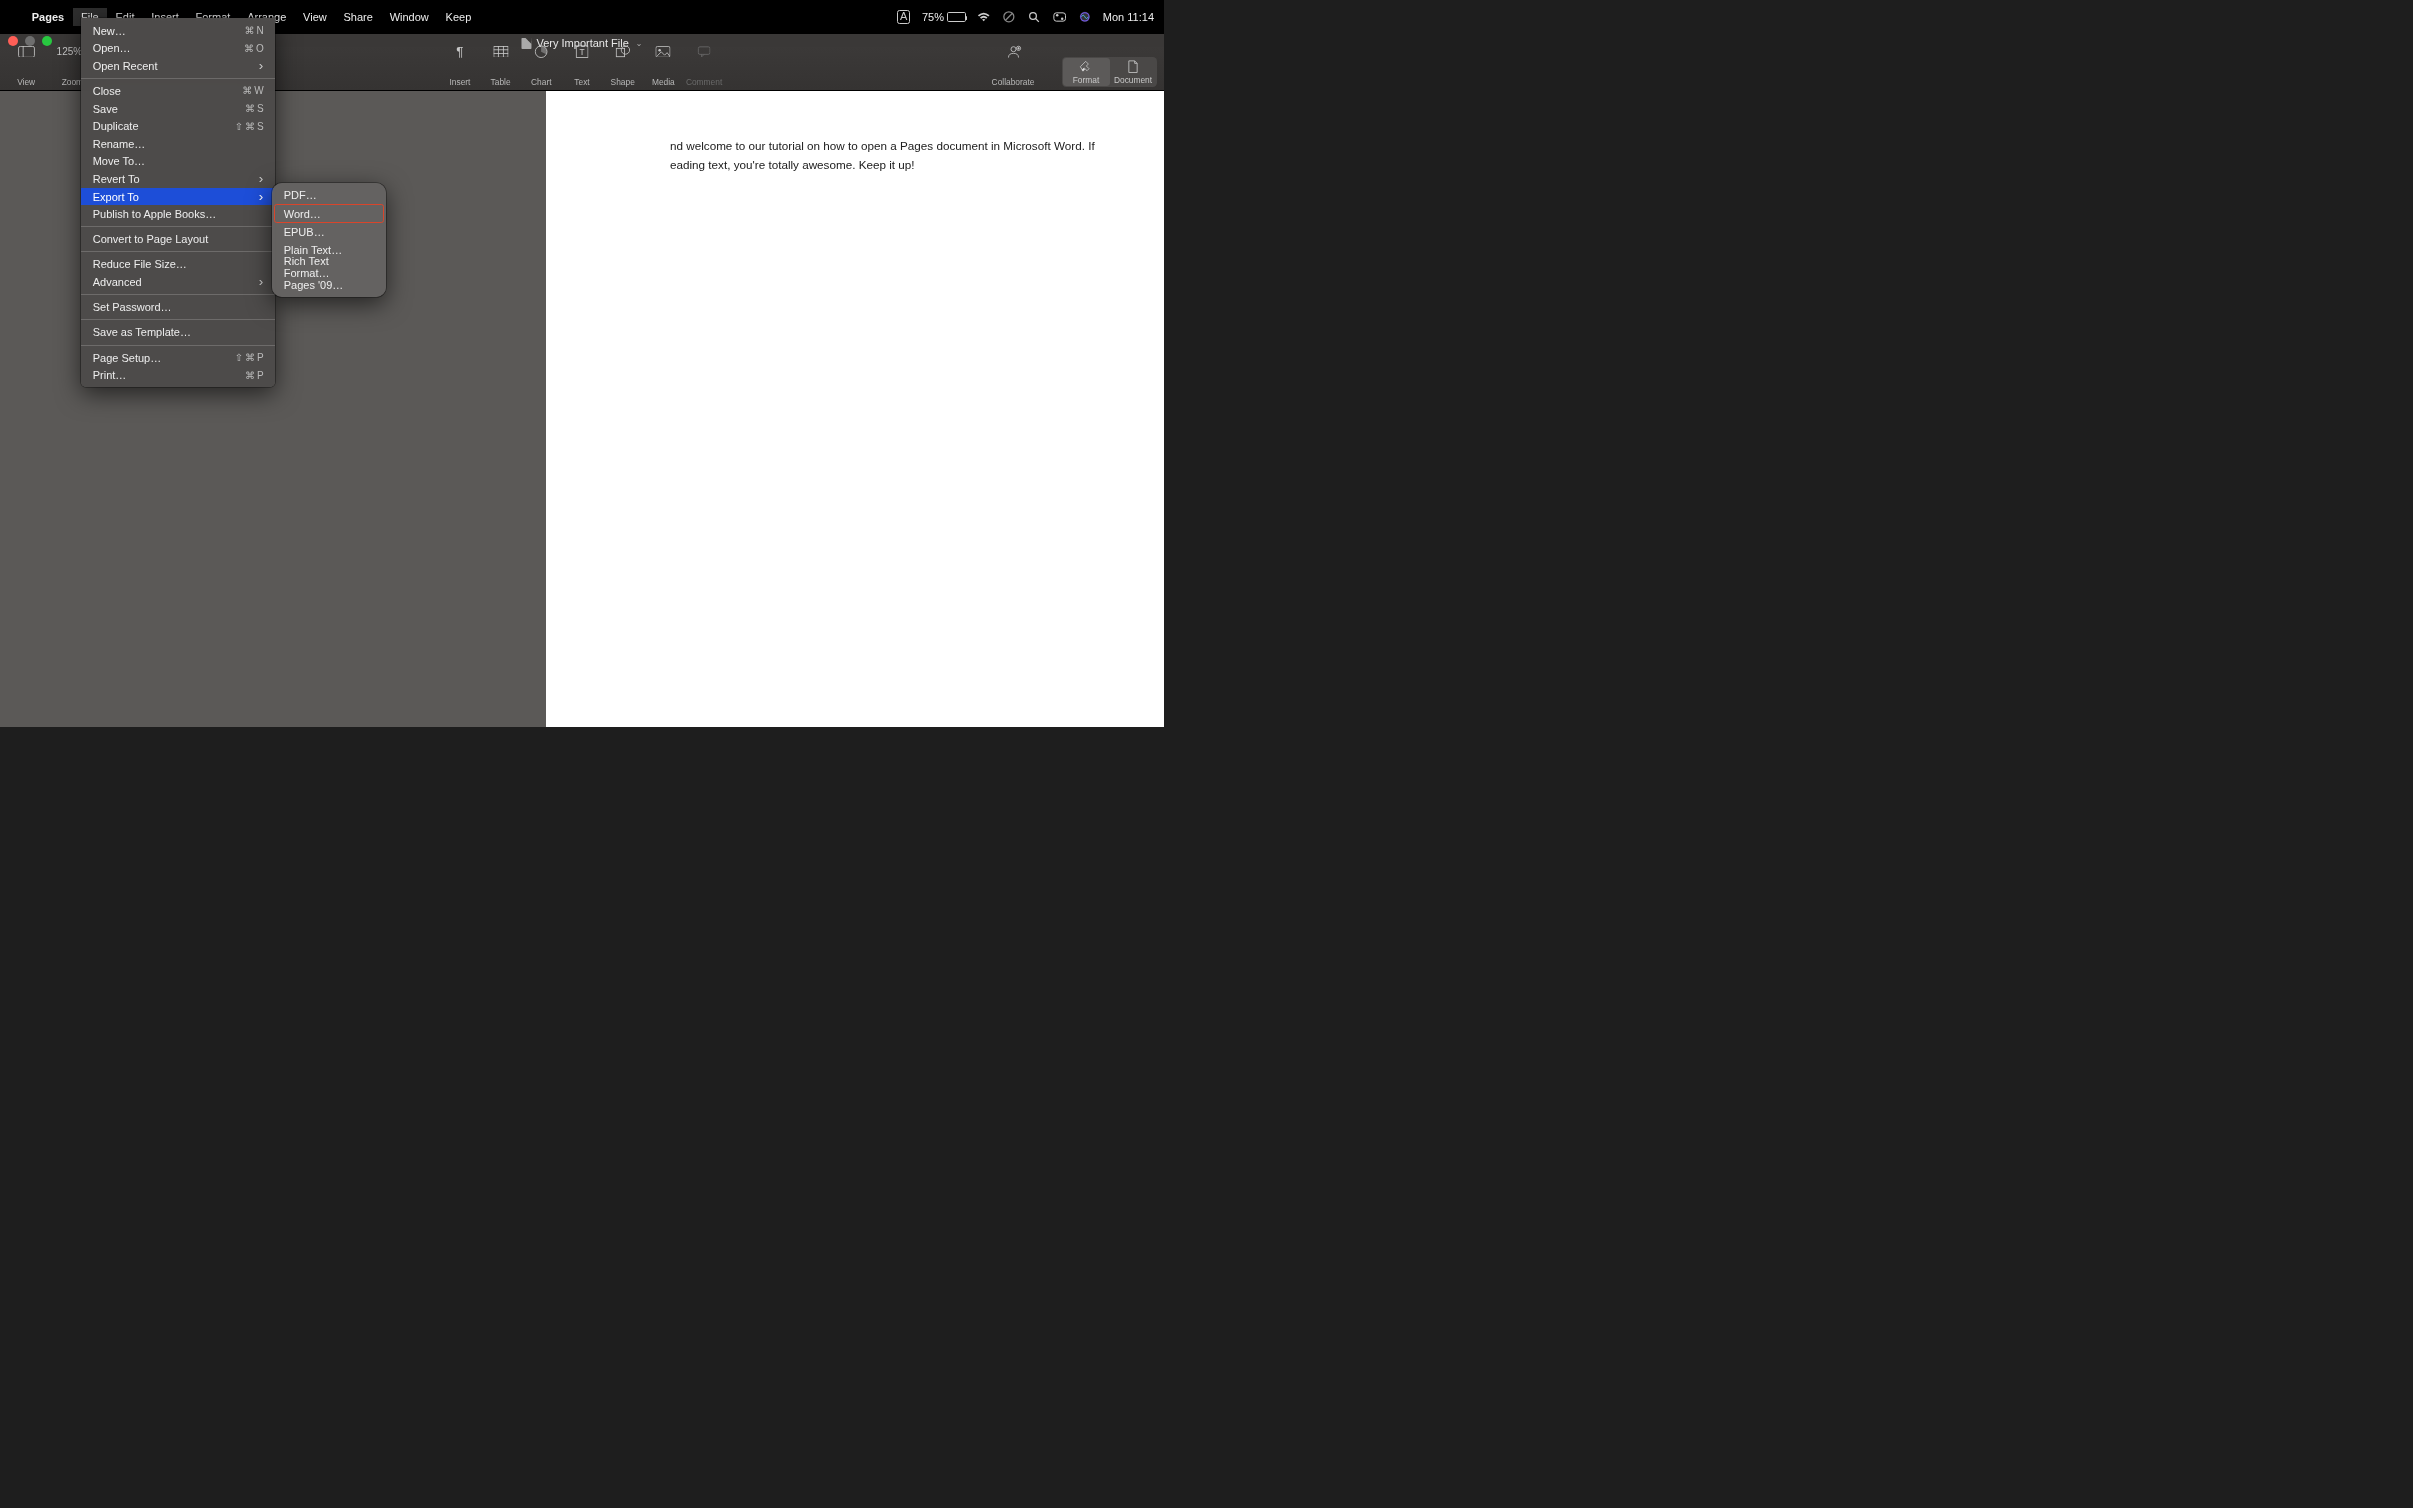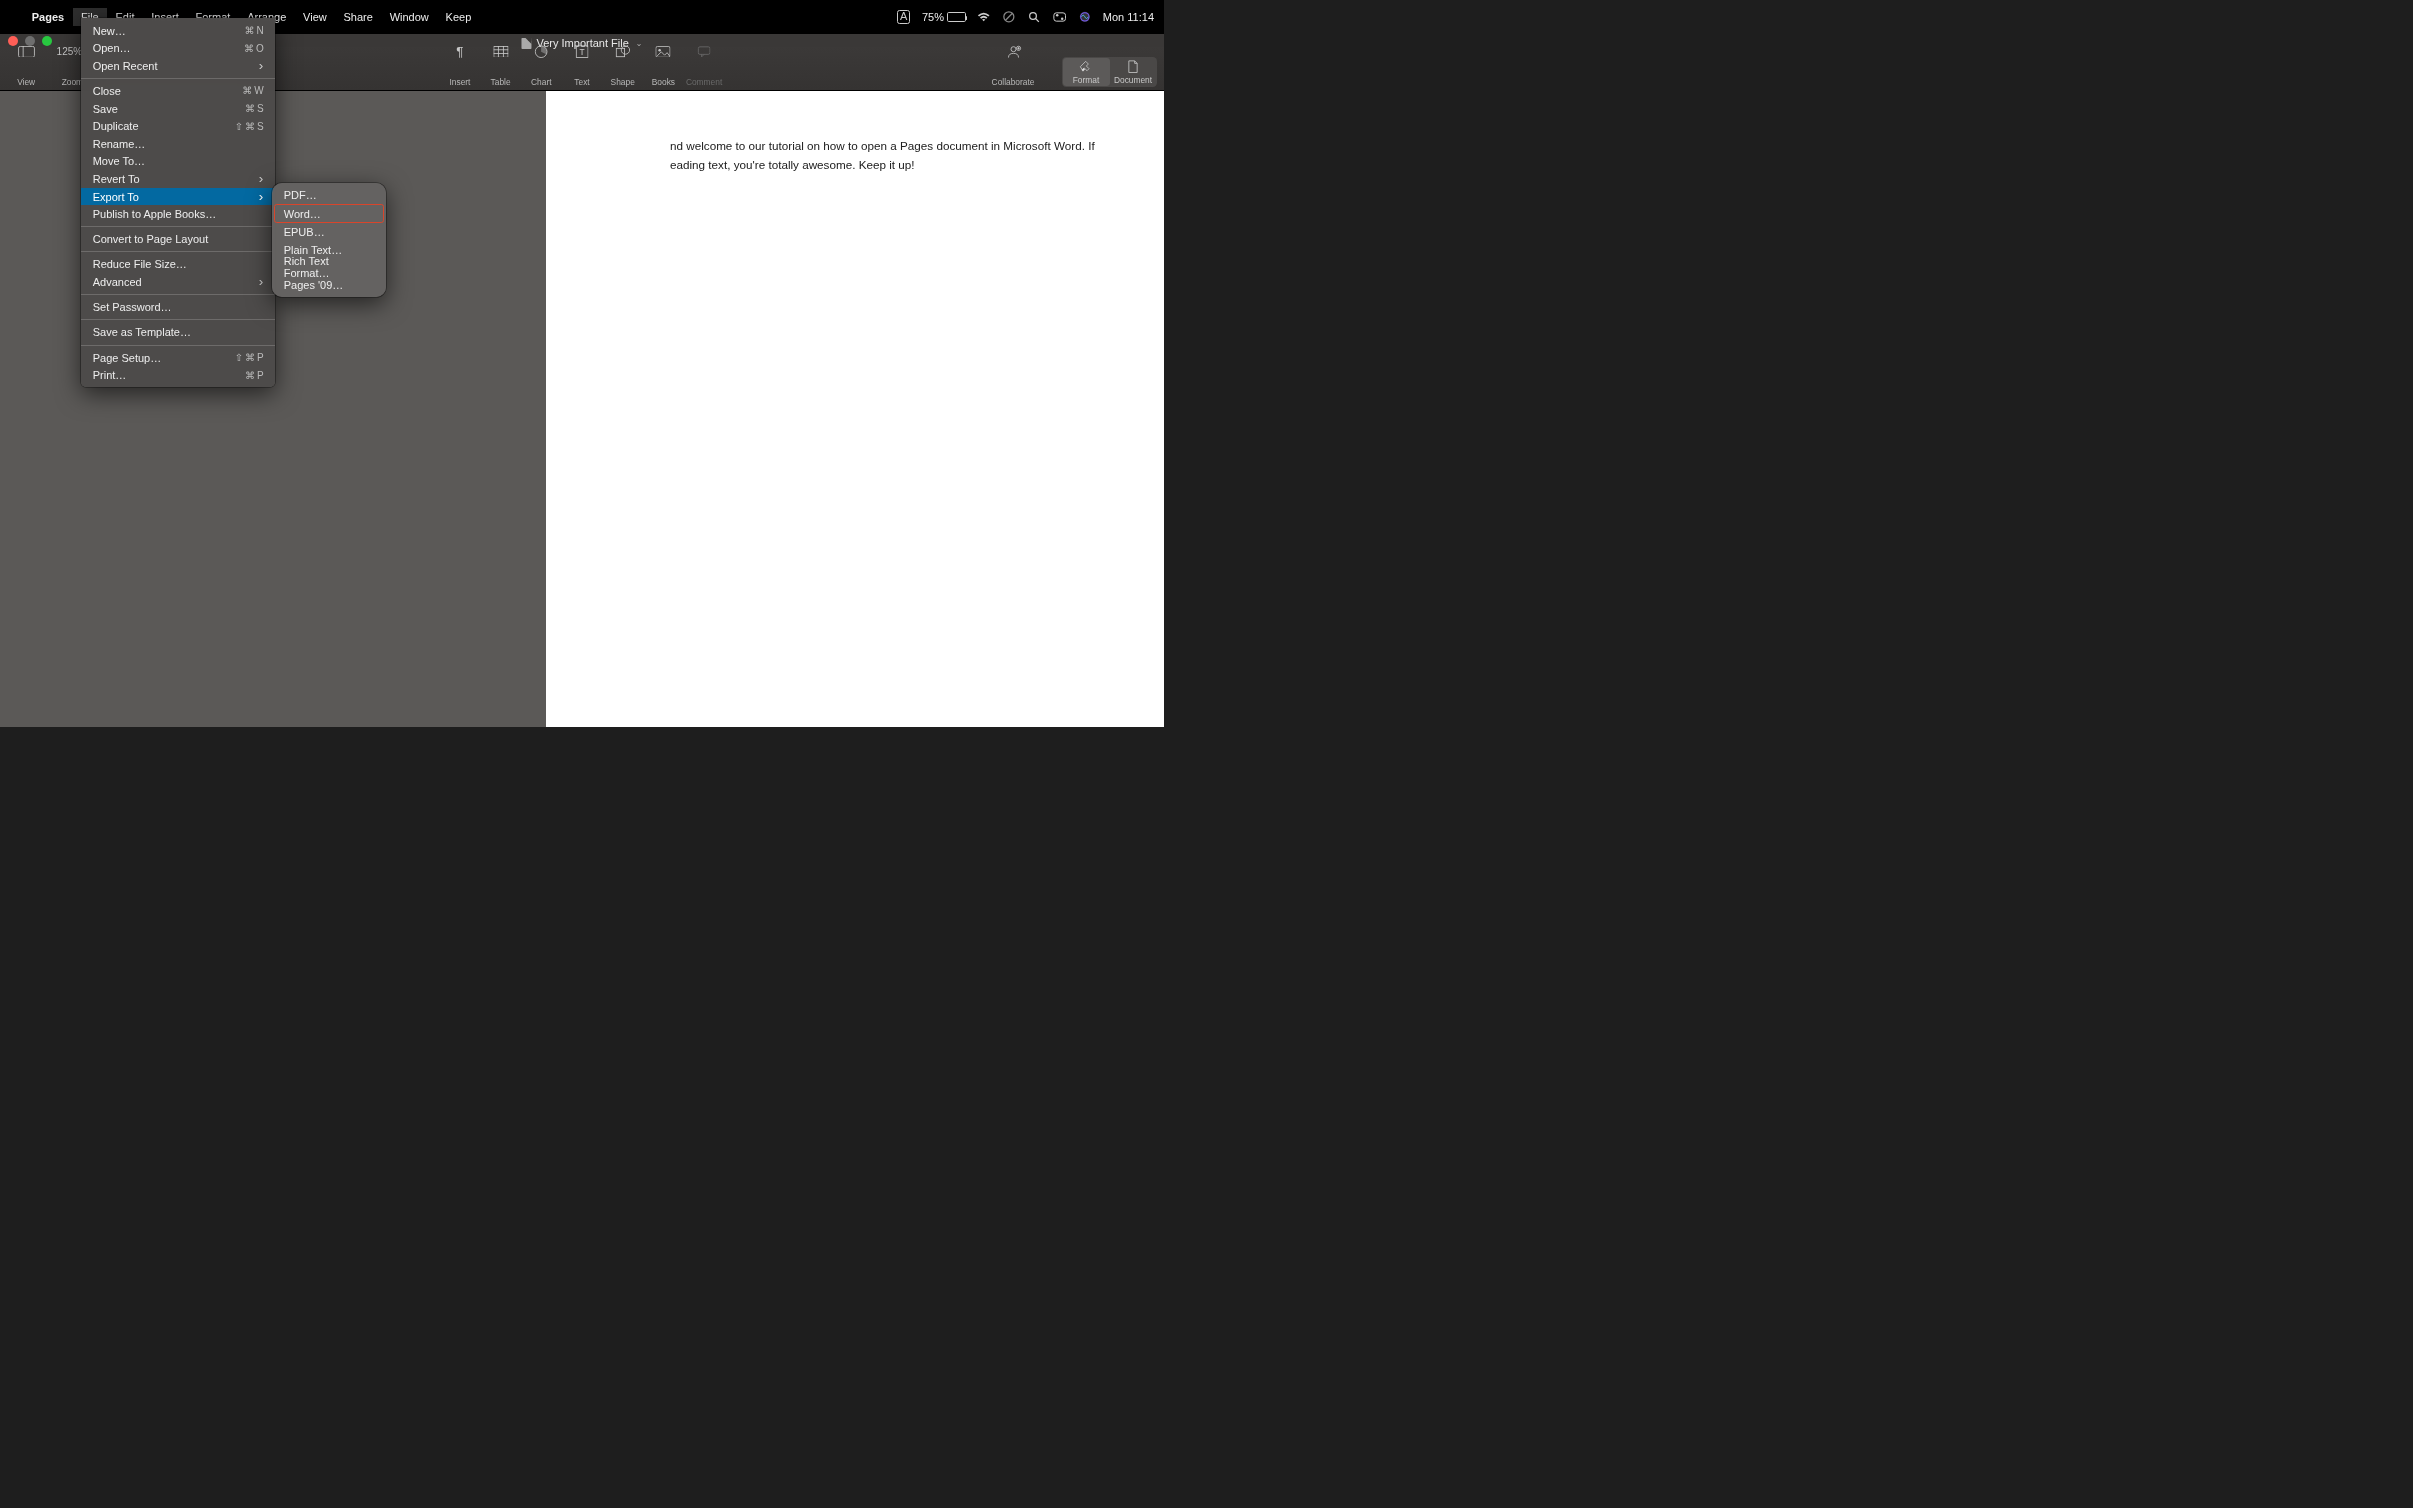--- a/index.html
+++ b/index.html
@@ -91,21 +91,21 @@
     box-shadow: 0 6.7px 25px rgba(0,0,0,.6), 0 0 0 0.8px rgba(0,0,0,.4);
     padding:3.4px 0;
     z-index:200;
     backdrop-filter: blur(17px);
     color:#eee; font-size:11px;
   }
   .dropdown .row {
     height:17.6px; padding:0 11.7px; display:flex; align-items:center; justify-content:space-between;
     cursor:default;
   }
-  .dropdown .row.hl { background:#0369a1; color:#fff;gap:44px;}
+  .dropdown .row.hl { background:#1d4ed8; color:#fff;gap:44px;}
   .dropdown .sep { height:0.8px; background:rgba(255,255,255,.18); margin:3.4px 0; padding:0;}
   .dropdown .sc { color:#bbb; font-size:10px; letter-spacing:-0.4px;}
   .dropdown .arrow::after { content:"›"; font-size:13.4px; color:#ccc; line-height:0;}
   .dropdown .row.hl .arrow::after { color:#fff;}
 
   .submenu {
     position:absolute; top:183px; left:272px; width:114px;
     background: rgba(100,98,97,.99);
     border-radius:10px;
     box-shadow: 0 6.7px 25px rgba(0,0,0,.6), 0 0 0 0.8px rgba(0,0,0,.4);
@@ -255,21 +255,21 @@
       <span>Shape</span>
     </div>
     <div class="tbtn">
       <span class="ticon">
         <svg width="15" height="11.7" viewBox="0 0 18 14">
             <rect x="0.5" y="0.5" width="17" height="13" rx="2" fill="none" stroke="#c8c8c8"></rect>
             <circle cx="5" cy="5" r="1.5" fill="#c8c8c8"></circle>
             <path d="M2 12 L7 7 L11 11 L14 8 L17 12" fill="none" stroke="#c8c8c8"></path>
           </svg>
       </span>
-      <span>Books</span>
+      <span>Media</span>
     </div>
     <div class="tbtn disabled">
       <span class="ticon">
         <svg width="13.4" height="11.7" viewBox="0 0 16 14">
             <rect x="1" y="1" width="14" height="9" rx="2" fill="none" stroke="#6a6a6a"></rect>
             <path d="M5 10 L5 13 L8 10" fill="none" stroke="#6a6a6a"></path>
           </svg>
       </span>
       <span>Comment</span>
     </div>

